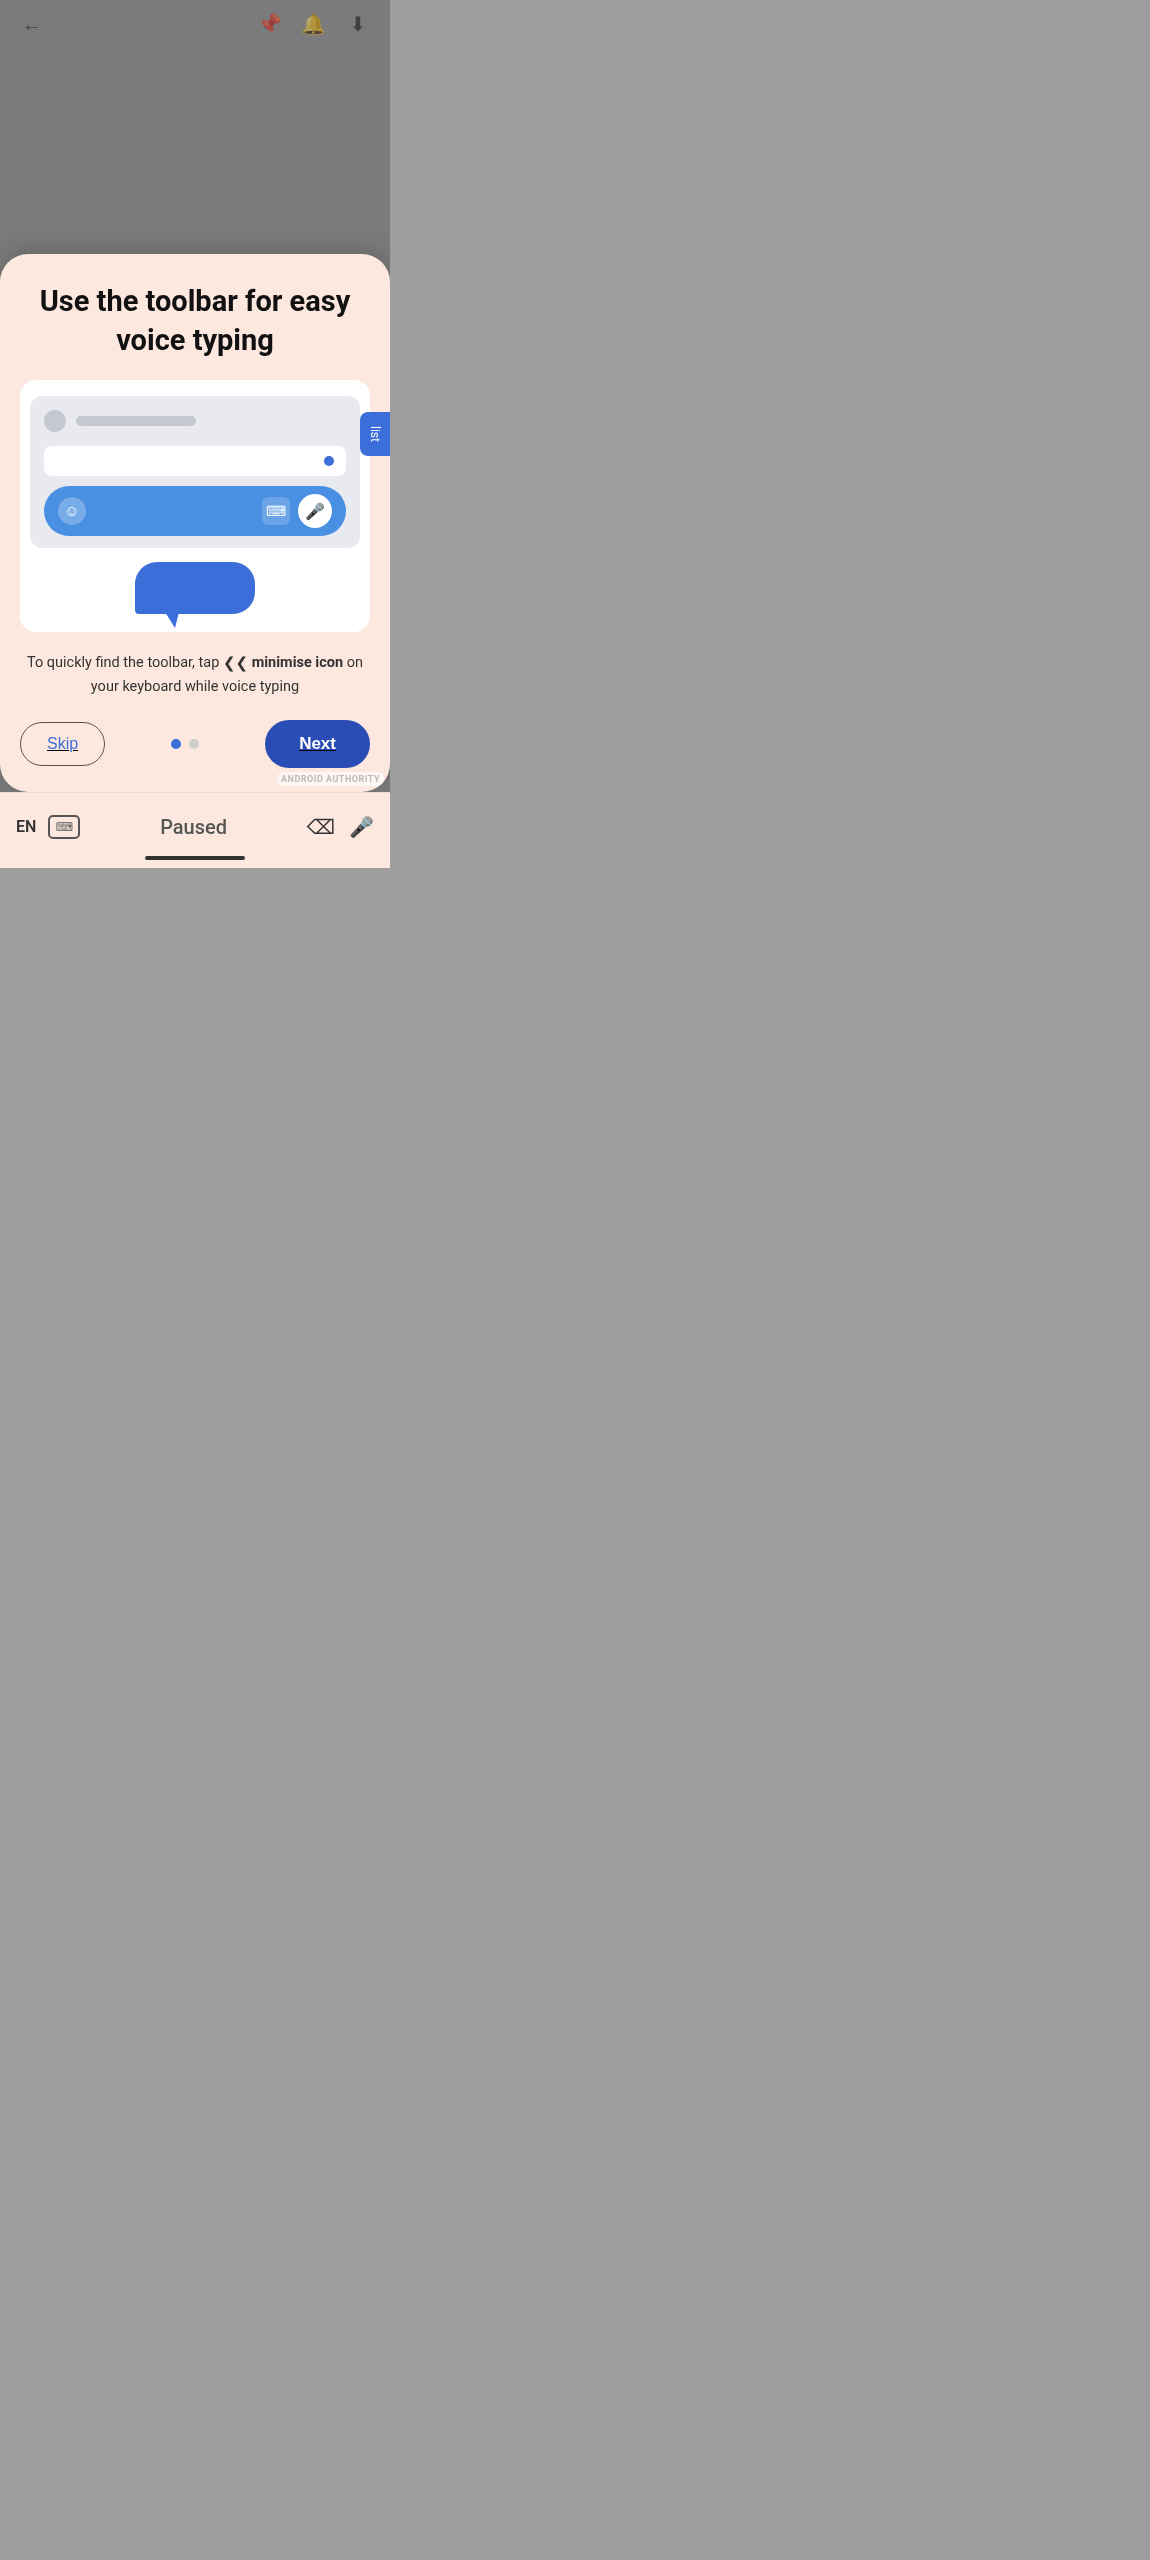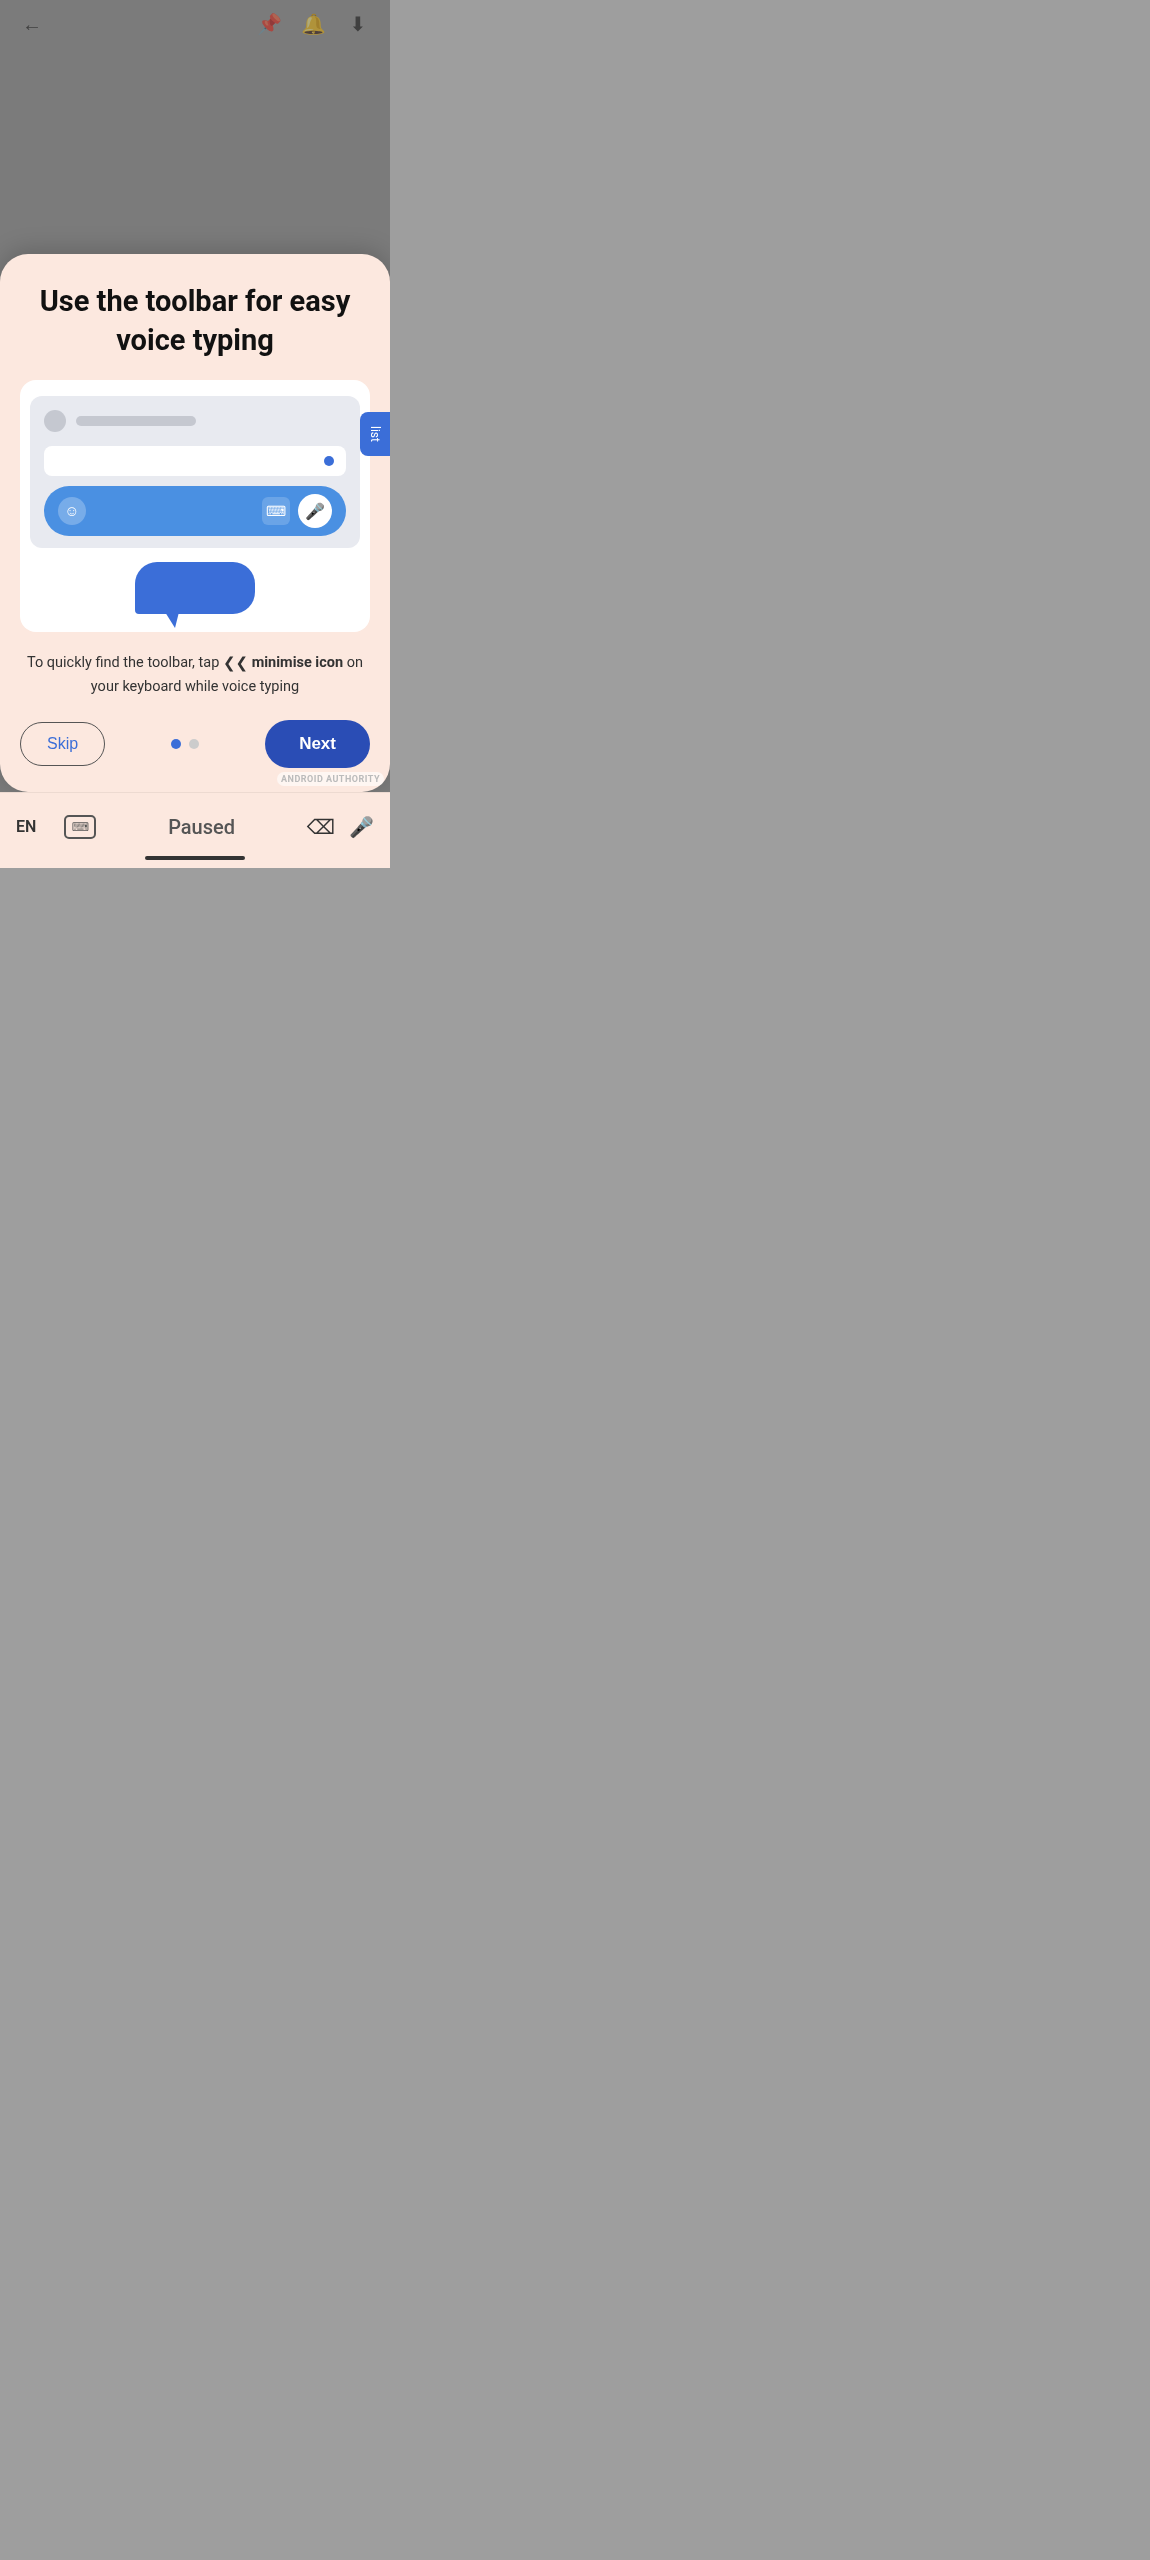--- a/index.html
+++ b/index.html
@@ -232,20 +232,21 @@
     }
     .card-desc strong {
       font-weight: 700;
     }
 
     
     .card-bottom {
       display: flex;
       align-items: center;
       justify-content: space-between;
+      text-decoration: underline;
     }
 
     .btn-skip {
       border: 1.5px solid #555;
       background: transparent;
       border-radius: 28px;
       padding: 12px 26px;
       font-size: 16px;
       color: #3b6ed8;
       cursor: pointer;
@@ -296,21 +297,21 @@
       height: 76px;
       display: flex;
       align-items: center;
       justify-content: space-between;
       padding: 0 16px 8px;
       z-index: 12;
       border-top: 1px solid rgba(0,0,0,0.06);
     }
     .toolbar-left {
       display: flex;
-      gap: 28px;
+      gap: 12px;
       align-items: center;
       justify-content: center;
     }
     .toolbar-lang {
       font-size: 16px;
       font-weight: 600;
       color: #333;
     }
     .toolbar-kbd-icon {
       width: 32px; height: 24px;

